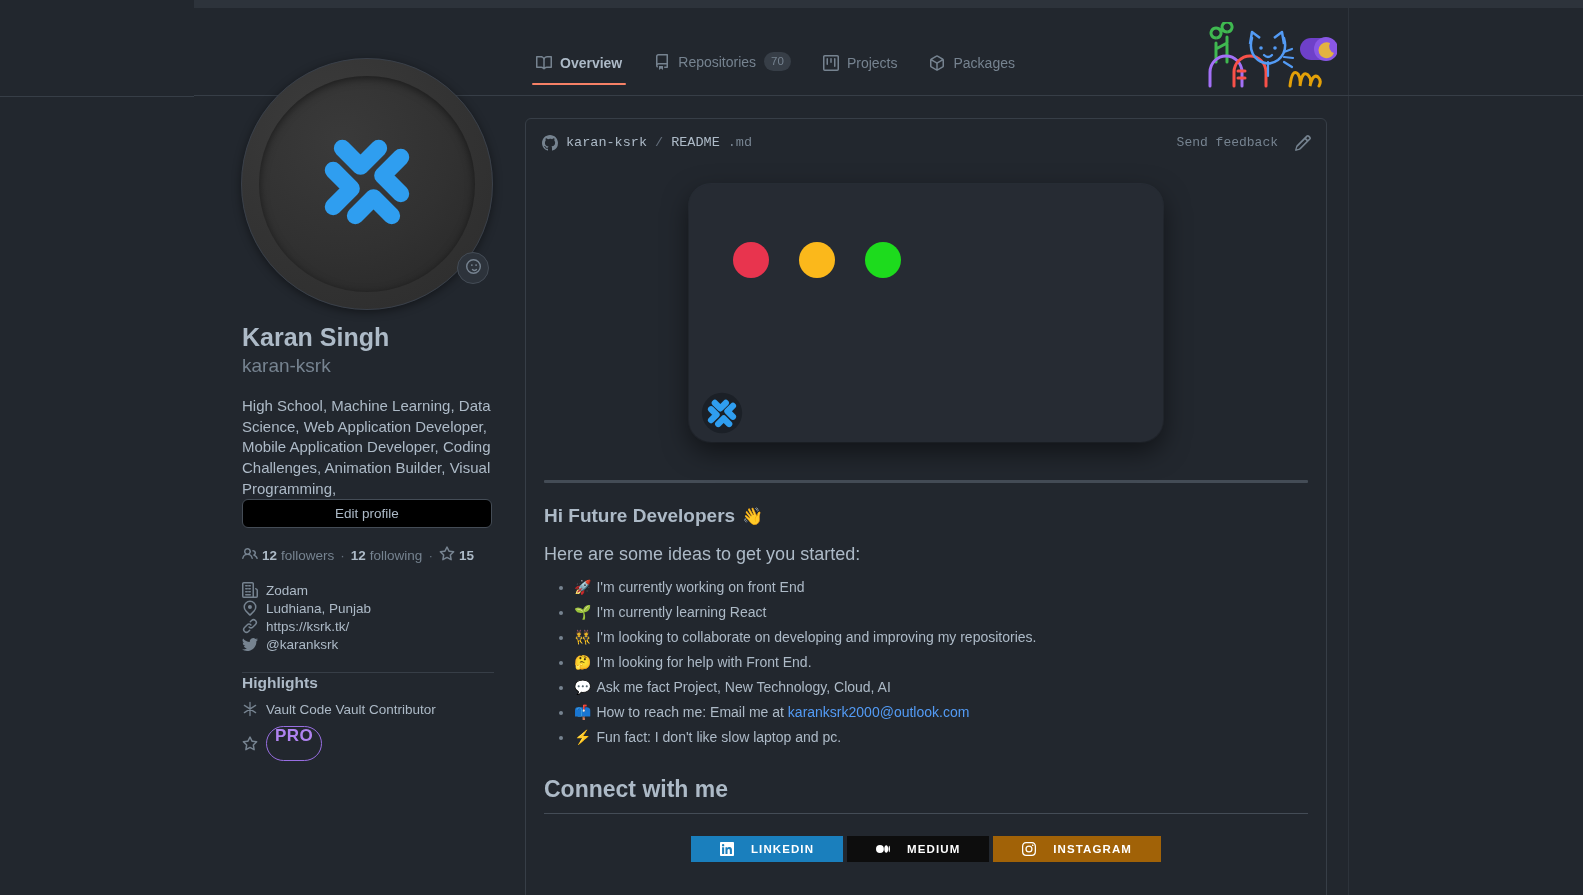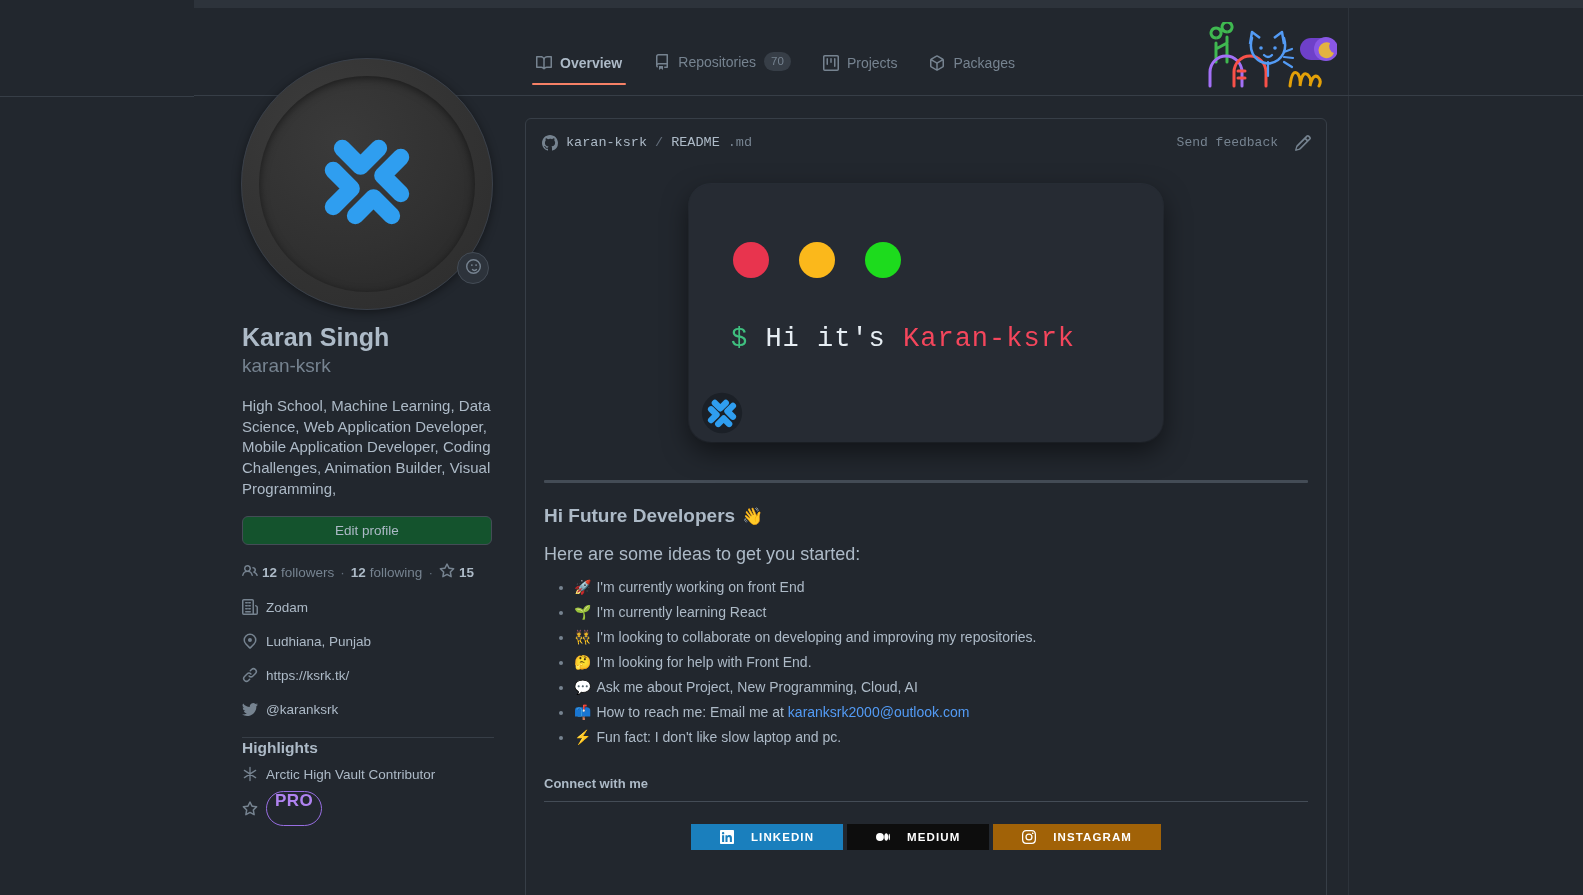--- a/index.html
+++ b/index.html
@@ -55,32 +55,32 @@
     display: flex; align-items: center; justify-content: center;
     cursor: pointer;
   }
 
   
   .profile-info { position: absolute; left: 242px; top: 322px; width: 252px; }
   .p-name { font-size: 25px; line-height: 1.25; font-weight: bold; color: #adbac7; }
   .p-login { font-size: 19px; line-height: 24px; font-weight: 300; color: #768390; margin-top: 1px; }
   .p-bio { font-size: 15px; line-height: 20.6px; color: #adbac7; margin-top: 18px; }
   .edit-btn {
-    display: block; width: 250px; margin-top: 17px;
-    background: #14532d; border: 1px solid #444c56; border-radius: 6px;
+    display: block; width: 250px; margin-top: 0;
+    background: #000000; border: 1px solid #444c56; border-radius: 6px;
     color: #adbac7; font-size: 13.5px; font-family: inherit;
     padding: 6px 0; text-align: center; cursor: pointer;
   }
 
   .stats { display: flex; align-items: center; gap: 4px; margin-top: 18px; font-size: 13.5px; color: #768390; }
   .stats b { color: #adbac7; font-weight: 600; }
   .stats .sep { color: #636e7b; margin: 0 2px; }
   .stats a { color: inherit; text-decoration: none; cursor: pointer; display:inline-flex; align-items:center; gap:4px;}
 
-  .meta-list { margin-top: 17px; display: flex; flex-direction: column; gap: 18px; }
+  .meta-list { margin-top: 17px; display: flex; flex-direction: column; gap: 2px; }
   .meta-row { display: flex; align-items: center; gap: 8px; font-size: 13.5px; color: #adbac7; }
   .meta-row .ico { width: 16px; height: 16px; flex: 0 0 16px; color: #768390; }
   .meta-row a { color: #adbac7; text-decoration: none; cursor: pointer; }
 
   .sb-divider { height: 1px; background: #373e47; margin-top: 20px; }
   .hl-title { font-size: 15.5px; font-weight: 600; color: #adbac7; margin-top: 1px; }
   .hl-row { display: flex; align-items: center; gap: 8px; margin-top: 9px; font-size: 13.5px; color: #adbac7; }
   .hl-row .ico { width: 16px; height: 16px; flex: 0 0 16px; color: #768390; }
   .pro-badge {
     display: inline-block; border: 1px solid #986ee2; border-radius: 2em;
@@ -157,21 +157,21 @@
     margin-top: 22px; display: flex; align-items: center; gap: 7px;
   }
   .md-h2 .emoji { font-size: 17px; }
   .md-p { font-size: 18px; color: #adbac7; margin-top: 17px; }
   .md-ul { margin-top: 12px; padding-left: 30px; list-style: disc; }
   .md-ul li { font-size: 14px; color: #adbac7; line-height: 21.5px; margin-top: 0.25em; }
   .md-ul li::marker { color: #768390; }
   .md-ul .emoji { margin-right: 5px; }
   .md-ul a { color: #539bf5; text-decoration: none; cursor: pointer; }
 
-  .connect-h2 { font-size: 13px; font-weight: bold; color: #adbac7; margin-top: 27px; }
+  .connect-h2 { font-size: 23px; font-weight: bold; color: #adbac7; margin-top: 27px; }
   .connect-hr { height: 1px; background: #444c56; margin-top: 10px; }
 
   .badges { display: flex; justify-content: center; gap: 4px; margin-top: 22px; }
   .badge {
     display: flex; align-items: center; gap: 17px;
     height: 26px; padding: 0 29px; cursor: pointer;
     font-family: "Liberation Sans", sans-serif;
     font-size: 11.5px; font-weight: bold; letter-spacing: 1.1px; color: #ffffff;
   }
   .badge .bico { width: 14px; height: 14px; display:block; }
@@ -350,21 +350,21 @@
     <div class="sb-divider"></div>
 
     <div class="hl-title">Highlights</div>
 
     <div class="hl-row">
       <span class="ico">
         <svg viewBox="0 0 16 16" width="16" height="16" fill="none" stroke="currentColor" stroke-width="1.3" stroke-linecap="round">
           <path d="M8 1.5v13M2.4 4.4l11.2 7.2M13.6 4.4 2.4 11.6"></path>
         </svg>
       </span>
-      <span>Arctic High Vault Contributor</span>
+      <span>Vault Code Vault Contributor</span>
     </div>
 
     <div class="hl-row">
       <span class="ico">
         <svg viewBox="0 0 16 16" width="16" height="16" fill="currentColor">
             <path d="M8 .25a.75.75 0 0 1 .673.418l1.882 3.815 4.21.612a.75.75 0 0 1 .416 1.279l-3.046 2.97.719 4.192a.75.75 0 0 1-1.088.791L8 12.347l-3.766 1.98a.75.75 0 0 1-1.088-.79l.72-4.194L.818 6.374a.75.75 0 0 1 .416-1.28l4.21-.611L7.327.668A.75.75 0 0 1 8 .25m0 2.445L6.615 5.5a.75.75 0 0 1-.564.41l-3.097.45 2.24 2.184a.75.75 0 0 1 .216.664l-.528 3.084 2.769-1.456a.75.75 0 0 1 .698 0l2.77 1.456-.53-3.084a.75.75 0 0 1 .216-.664l2.24-2.183-3.096-.45a.75.75 0 0 1-.564-.41z"></path>
           </svg>
       </span>
       <span class="pro-badge">PRO</span>
     </div>
@@ -395,25 +395,20 @@
     </div>
 
     <div class="readme-body">
 
       <div class="term-wrap">
         <div class="terminal">
           <div class="dots">
             <span class="dot" style="background:#e8344e"></span>
             <span class="dot" style="background:#fbb81b"></span>
             <span class="dot" style="background:#1ddb1d"></span>
-          </div>
-          <div class="term-line">
-            <span class="t-prompt">$</span>
-            <span class="t-text">Hi it's</span>
-            <span class="t-name">Karan-ksrk</span>
           </div>
           <div class="term-badge">
             <svg width="42" height="42" viewBox="0 0 100 100" fill="none" stroke="#2f9ef0" stroke-width="15" stroke-linecap="round" stroke-linejoin="round">
               <circle cx="50" cy="50" r="48" fill="#1b2027" stroke="none"></circle>
               <path d="M33 26 L46 39 L59 26"></path>
               <path d="M76 33 L63 46 L76 59"></path>
               <path d="M67 76 L54 63 L41 76"></path>
               <path d="M24 67 L37 54 L24 41"></path>
             </svg>
           </div>
@@ -427,21 +422,21 @@
         <span class="emoji">👋</span>
       </h2>
 
       <p class="md-p">Here are some ideas to get you started:</p>
 
       <ul class="md-ul">
         <li><span class="emoji">🚀</span><span>I'm currently working on front End</span></li>
         <li><span class="emoji">🌱</span><span>I'm currently learning React</span></li>
         <li><span class="emoji">👯</span><span>I'm looking to collaborate on developing and improving my repositories.</span></li>
         <li><span class="emoji">🤔</span><span>I'm looking for help with Front End.</span></li>
-        <li><span class="emoji">💬</span><span>Ask me about Project, New Programming, Cloud, AI</span></li>
+        <li><span class="emoji">💬</span><span>Ask me fact Project, New Technology, Cloud, AI</span></li>
         <li><span class="emoji">📫</span><span>How to reach me: Email me at </span><a>karanksrk2000@outlook.com</a></li>
         <li><span class="emoji">⚡</span><span>Fun fact: I don't like slow laptop and pc.</span></li>
       </ul>
 
       <h2 class="connect-h2">Connect with me</h2>
       <div class="connect-hr"></div>
 
       <div class="badges">
         <div class="badge" style="background:#1a7fbd">
           <span class="bico">

